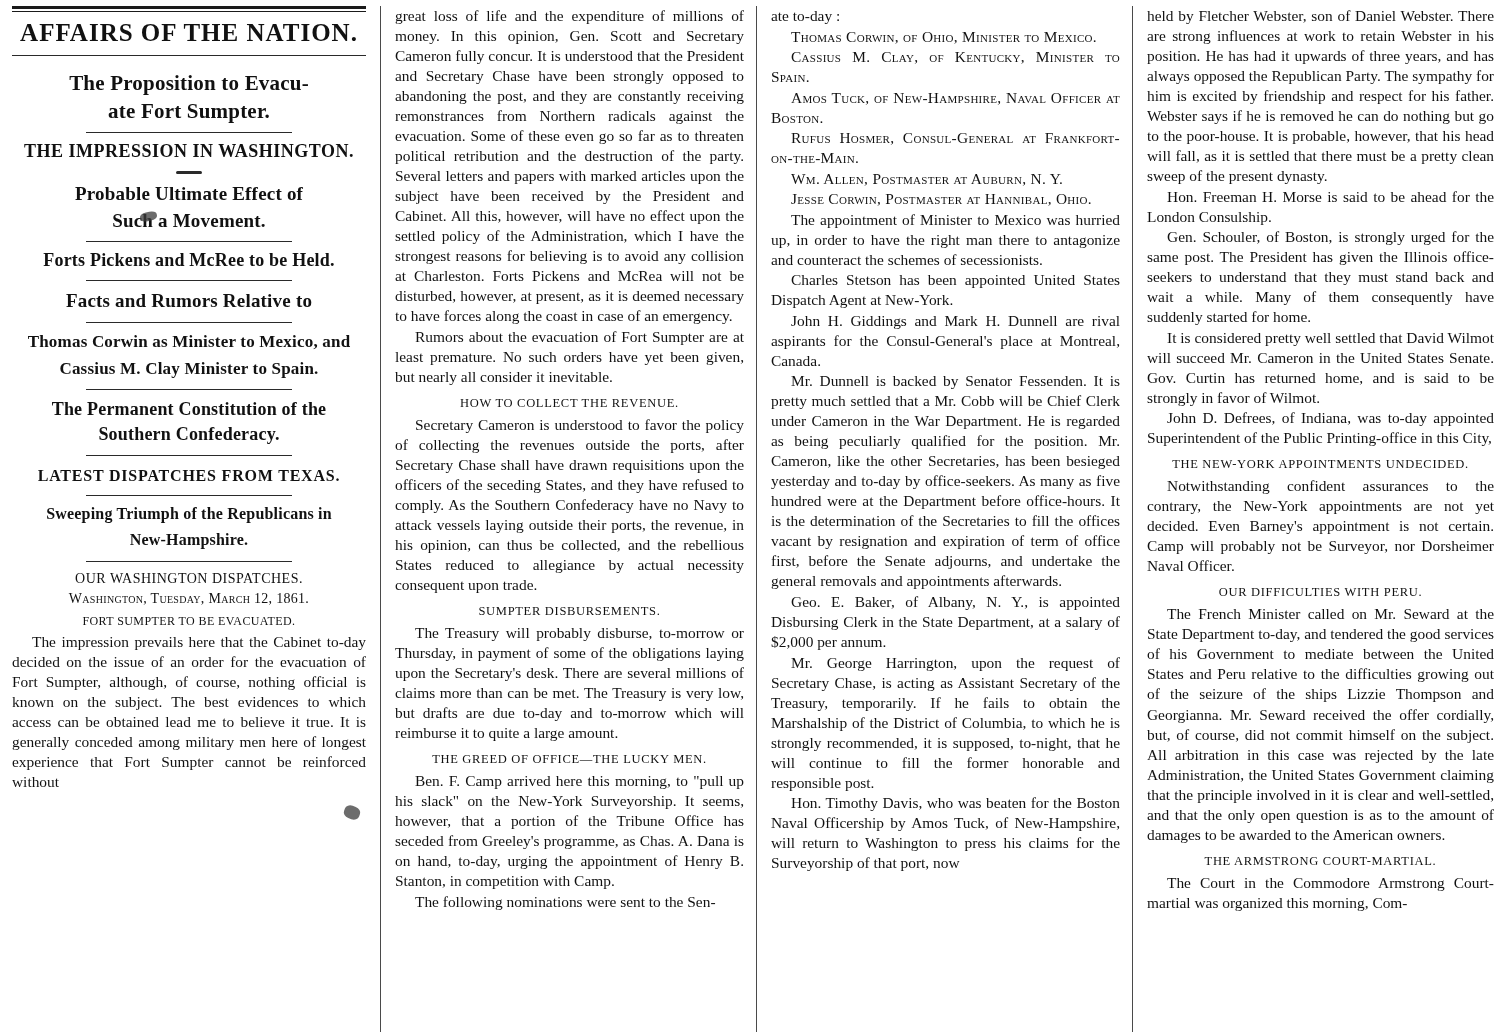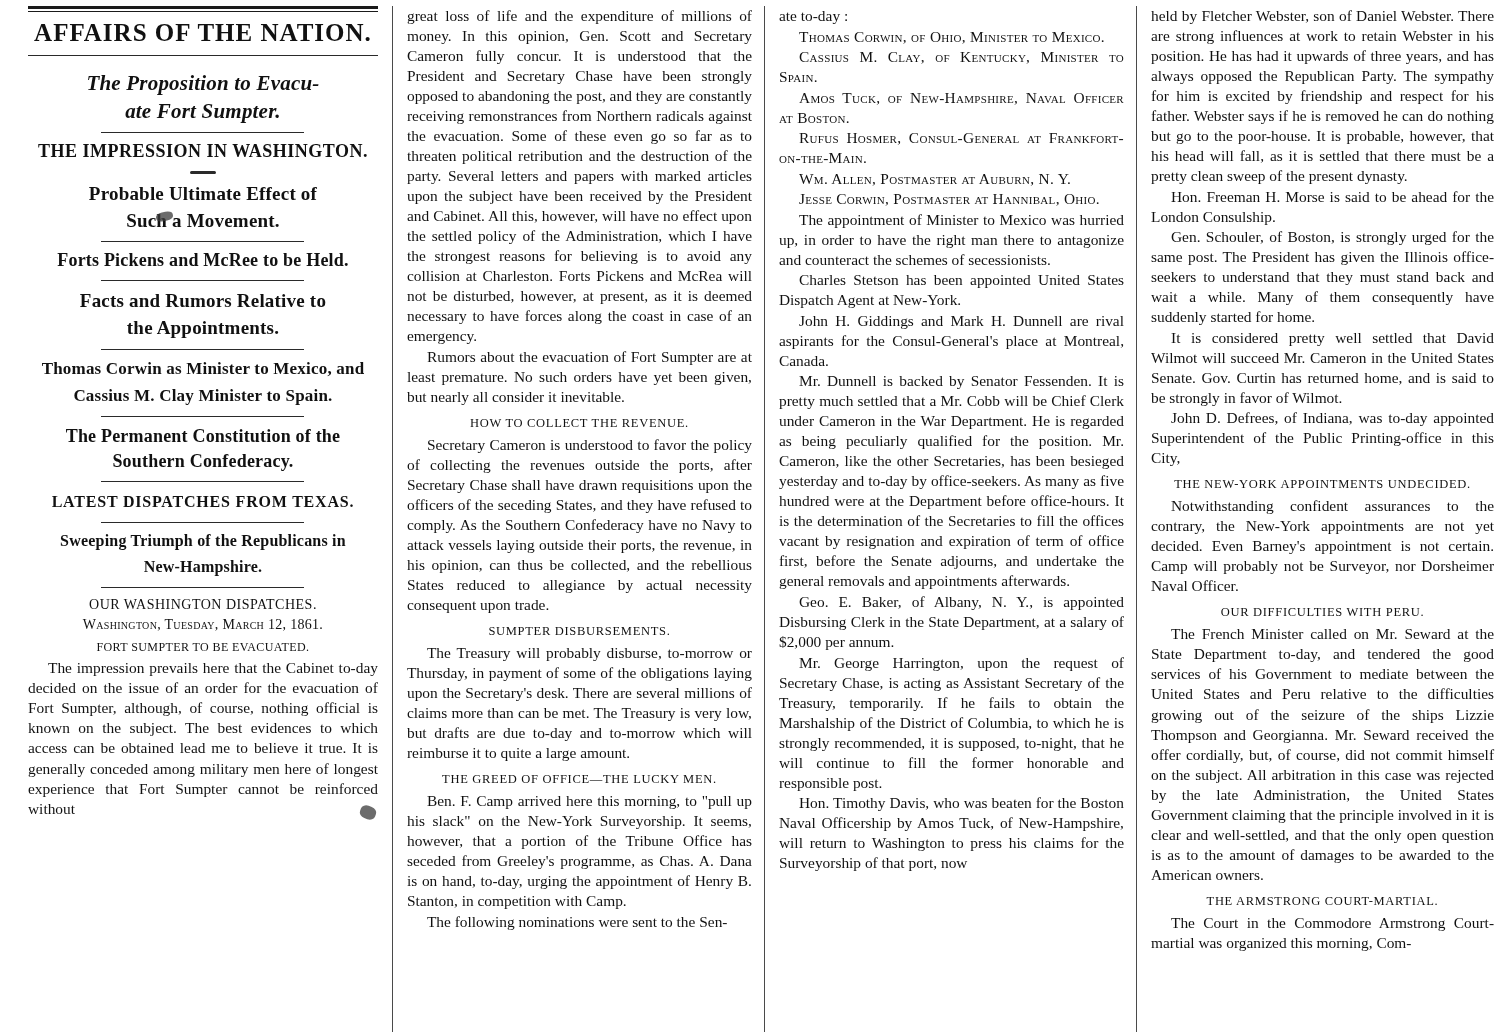--- a/index.html
+++ b/index.html
@@ -12,21 +12,21 @@
     height: 1032px;
     font-family: "Liberation Serif", serif;
     color: #111;
     overflow: hidden;
   }
   .page {
     position: relative;
     width: 1508px;
     height: 1032px;
     box-sizing: border-box;
-    padding: 6px 4px 0 16px;
+    padding: 6px 4px 0 0;
     display: flex;
     flex-direction: row;
   }
   .col {
     box-sizing: border-box;
     position: relative;
   }
   .col + .col {
     border-left: 1px solid #4a4a4a;
   }
@@ -54,21 +54,20 @@
   .hl-main {
     font-size: 25px;
     letter-spacing: 1px;
     margin: 4px 0 6px 0;
     font-family: "Liberation Serif", serif;
   }
   .hl-2 {
     font-size: 21px;
     margin: 14px 0 8px 0;
     line-height: 1.25;
-    font-style: italic;
   }
   .hl-3 {
     font-size: 18px;
     letter-spacing: 0.5px;
     margin: 8px 0 8px 0;
   }
   .hl-4 {
     font-size: 19px;
     margin: 8px 0 8px 0;
     line-height: 1.3;
@@ -182,21 +181,20 @@
     <div class="hr-dot"></div>
 
     <div class="hl hl-4">Probable Ultimate    Effect of</div>
     <div class="hl hl-4" style="margin-top:-6px">Such a Movement.</div>
     <div class="hr-short"></div>
 
     <div class="hl hl-5">Forts Pickens and McRee to be Held.</div>
     <div class="hr-short"></div>
 
     <div class="hl hl-6">Facts and Rumors Relative to</div>
-    <div class="hl hl-6" style="margin-top:-6px">the Appointments.</div>
     <div class="hr-short"></div>
 
     <div class="hl hl-7">Thomas Corwin as Minister to Mexico, and</div>
     <div class="hl hl-7" style="margin-top:-4px">Cassius M. Clay Minister to Spain.</div>
     <div class="hr-short"></div>
 
     <div class="hl hl-8">The Permanent Constitution of the</div>
     <div class="hl hl-8" style="margin-top:-6px">Southern Confederacy.</div>
     <div class="hr-short"></div>
 

